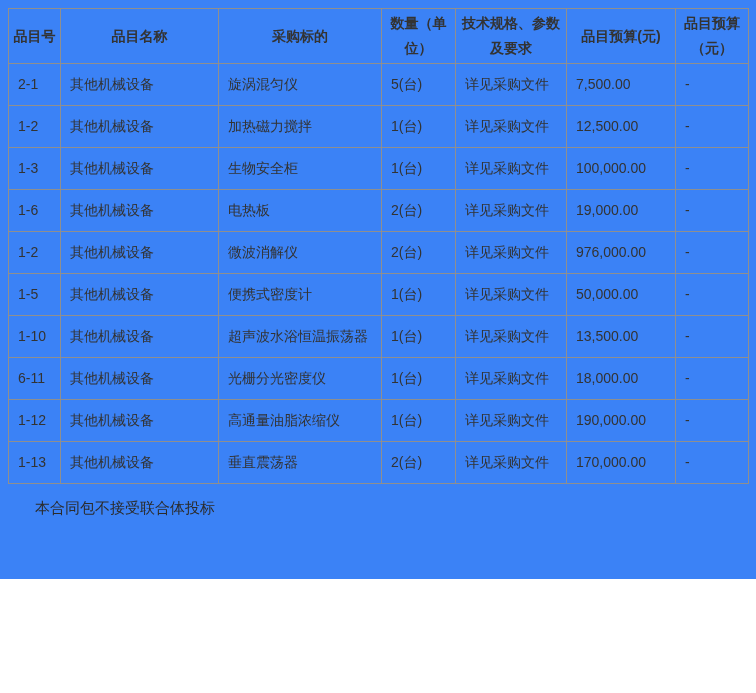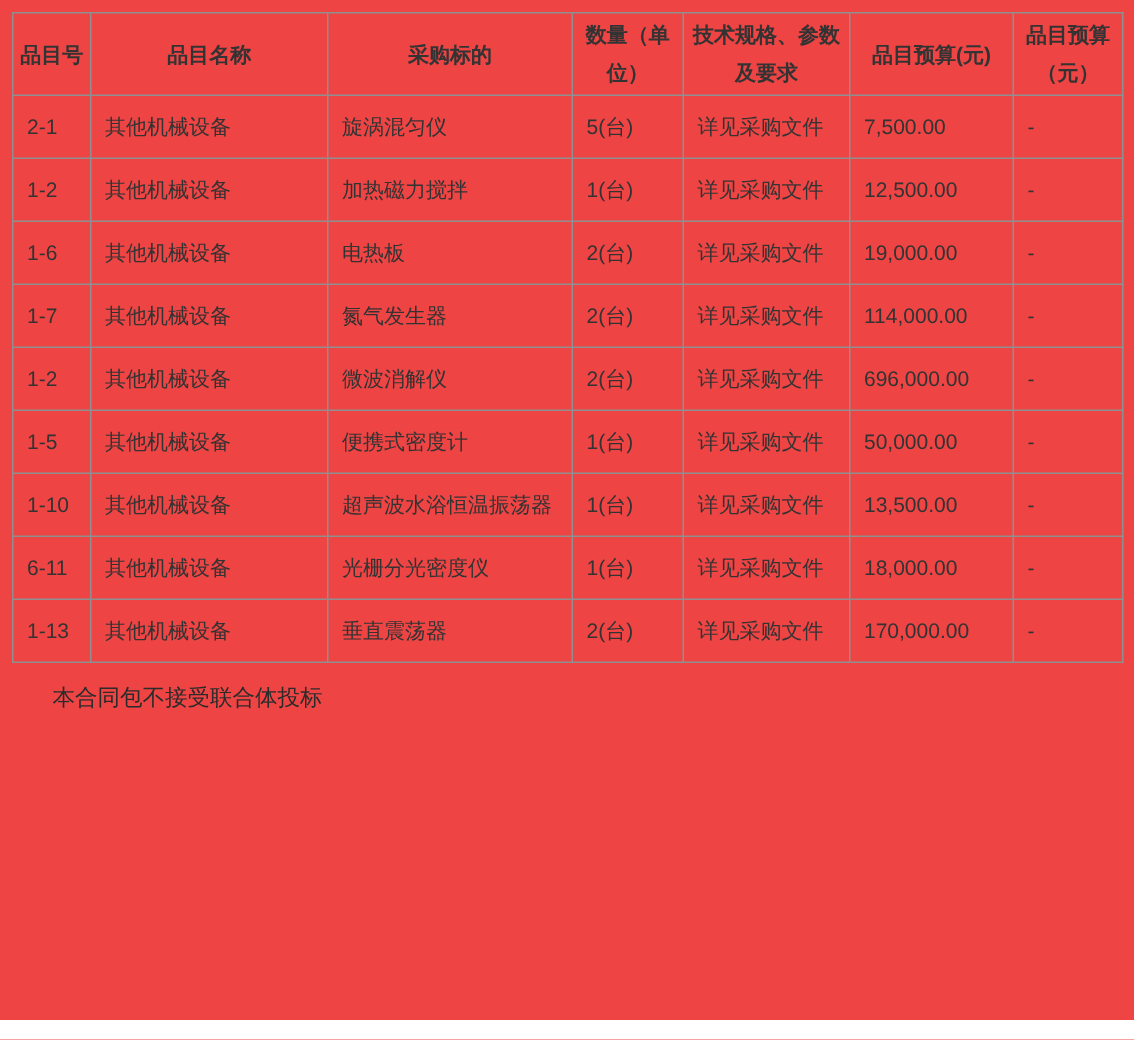--- a/index.html
+++ b/index.html
@@ -5,23 +5,23 @@
   * { box-sizing: border-box; }
   html, body {
     margin: 0;
     padding: 0;
     background: #ffffff;
     font-family: "Liberation Sans", "DejaVu Sans", sans-serif;
     color: #333333;
   }
   .page {
     width: 756px;
-    height: 680px;
+    height: 579px;
     padding: 8px 8px 0 8px;
-    background: #ef4444;
+    background: #3b82f6;
     overflow: hidden;
   }
   table.proc-table {
     border-collapse: collapse;
     table-layout: fixed;
     width: 740px;
   }
   table.proc-table th,
   table.proc-table td {
     border: 1px solid #8f8f8f;
@@ -91,44 +91,44 @@
       <tr>
         <td>1-2</td>
         <td>其他机械设备</td>
         <td>加热磁力搅拌</td>
         <td>1(台)</td>
         <td>详见采购文件</td>
         <td>12,500.00</td>
         <td>-</td>
       </tr>
       <tr>
+        <td>1-3</td>
+        <td>其他机械设备</td>
+        <td>生物安全柜</td>
+        <td>1(台)</td>
+        <td>详见采购文件</td>
+        <td>100,000.00</td>
+        <td>-</td>
+      </tr>
+      <tr>
         <td>1-6</td>
         <td>其他机械设备</td>
         <td>电热板</td>
         <td>2(台)</td>
         <td>详见采购文件</td>
         <td>19,000.00</td>
         <td>-</td>
       </tr>
       <tr>
-        <td>1-7</td>
-        <td>其他机械设备</td>
-        <td>氮气发生器</td>
-        <td>2(台)</td>
-        <td>详见采购文件</td>
-        <td>114,000.00</td>
-        <td>-</td>
-      </tr>
-      <tr>
         <td>1-2</td>
         <td>其他机械设备</td>
         <td>微波消解仪</td>
         <td>2(台)</td>
         <td>详见采购文件</td>
-        <td>696,000.00</td>
+        <td>976,000.00</td>
         <td>-</td>
       </tr>
       <tr>
         <td>1-5</td>
         <td>其他机械设备</td>
         <td>便携式密度计</td>
         <td>1(台)</td>
         <td>详见采购文件</td>
         <td>50,000.00</td>
         <td>-</td>
@@ -145,20 +145,29 @@
       <tr>
         <td>6-11</td>
         <td>其他机械设备</td>
         <td>光栅分光密度仪</td>
         <td>1(台)</td>
         <td>详见采购文件</td>
         <td>18,000.00</td>
         <td>-</td>
       </tr>
       <tr>
+        <td>1-12</td>
+        <td>其他机械设备</td>
+        <td>高通量油脂浓缩仪</td>
+        <td>1(台)</td>
+        <td>详见采购文件</td>
+        <td>190,000.00</td>
+        <td>-</td>
+      </tr>
+      <tr>
         <td>1-13</td>
         <td>其他机械设备</td>
         <td>垂直震荡器</td>
         <td>2(台)</td>
         <td>详见采购文件</td>
         <td>170,000.00</td>
         <td>-</td>
       </tr>
     </tbody>
   </table>

